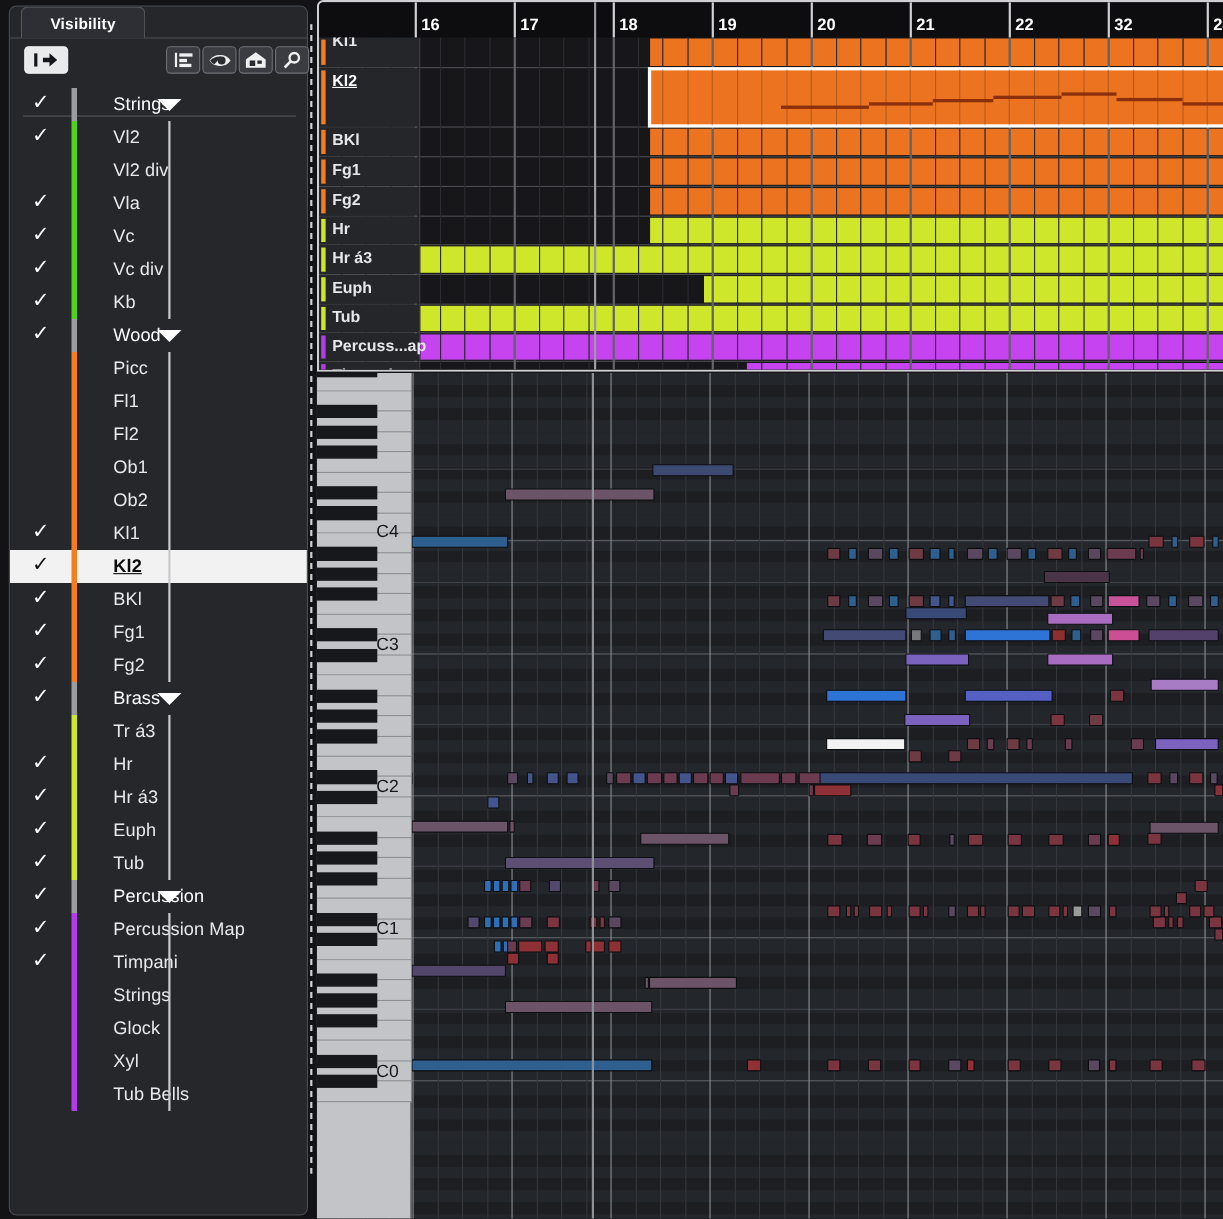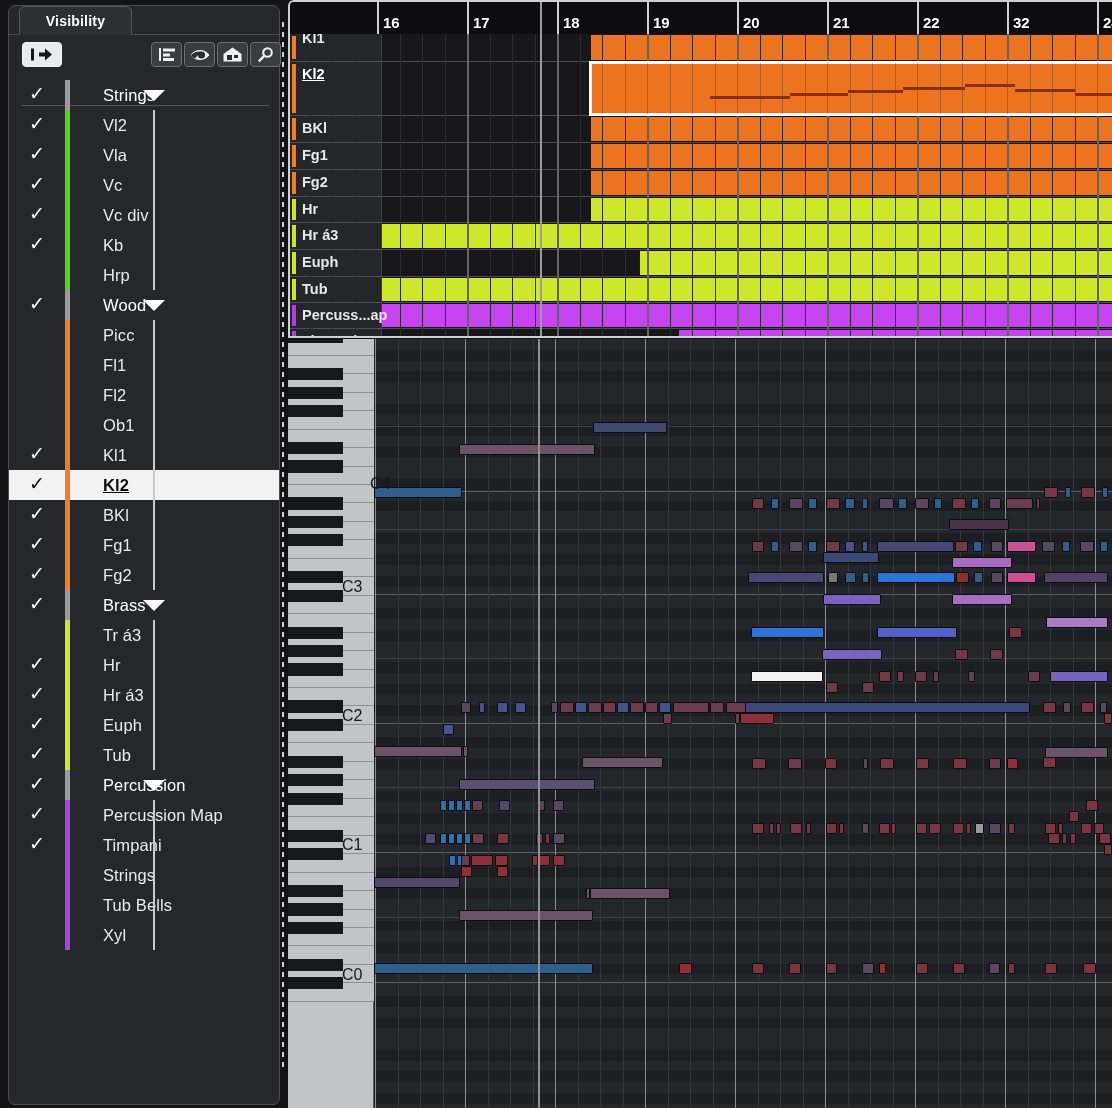--- a/index.html
+++ b/index.html
@@ -171,58 +171,58 @@
         </div>
         <div class="vrow">
           <div class="v-check">✓</div>
           <div class="v-colorbar" style="background: rgb(82, 211, 25);"></div>
           <div class="v-tree">
             <div class="v-vline"></div>
           </div>
           <div class="v-label">Vl2</div>
         </div>
         <div class="vrow">
-          <div class="v-check">✓</div>
-          <div class="v-colorbar" style="background: rgb(82, 211, 25);"></div>
-          <div class="v-tree">
-            <div class="v-vline"></div>
-          </div>
-          <div class="v-label">Vla</div>
-        </div>
-        <div class="vrow">
-          <div class="v-check">✓</div>
-          <div class="v-colorbar" style="background: rgb(82, 211, 25);"></div>
-          <div class="v-tree">
-            <div class="v-vline"></div>
-          </div>
-          <div class="v-label">Vc</div>
-        </div>
-        <div class="vrow">
-          <div class="v-check">✓</div>
-          <div class="v-colorbar" style="background: rgb(82, 211, 25);"></div>
-          <div class="v-tree">
-            <div class="v-vline"></div>
-          </div>
-          <div class="v-label">Vc div</div>
-        </div>
-        <div class="vrow">
-          <div class="v-check">✓</div>
-          <div class="v-colorbar" style="background: rgb(82, 211, 25);"></div>
-          <div class="v-tree">
-            <div class="v-vline"></div>
-          </div>
-          <div class="v-label">Kb</div>
-        </div>
-        <div class="vrow">
           <div class="v-check"></div>
           <div class="v-colorbar" style="background: rgb(82, 211, 25);"></div>
           <div class="v-tree">
             <div class="v-vline"></div>
           </div>
-          <div class="v-label">Hrp</div>
+          <div class="v-label">Vl2 div</div>
+        </div>
+        <div class="vrow">
+          <div class="v-check">✓</div>
+          <div class="v-colorbar" style="background: rgb(82, 211, 25);"></div>
+          <div class="v-tree">
+            <div class="v-vline"></div>
+          </div>
+          <div class="v-label">Vla</div>
+        </div>
+        <div class="vrow">
+          <div class="v-check">✓</div>
+          <div class="v-colorbar" style="background: rgb(82, 211, 25);"></div>
+          <div class="v-tree">
+            <div class="v-vline"></div>
+          </div>
+          <div class="v-label">Vc</div>
+        </div>
+        <div class="vrow">
+          <div class="v-check">✓</div>
+          <div class="v-colorbar" style="background: rgb(82, 211, 25);"></div>
+          <div class="v-tree">
+            <div class="v-vline"></div>
+          </div>
+          <div class="v-label">Vc div</div>
+        </div>
+        <div class="vrow">
+          <div class="v-check">✓</div>
+          <div class="v-colorbar" style="background: rgb(82, 211, 25);"></div>
+          <div class="v-tree">
+            <div class="v-vline"></div>
+          </div>
+          <div class="v-label">Kb</div>
         </div>
         <div class="vrow group">
           <div class="v-check">✓</div>
           <div class="v-colorbar" style="background: rgb(154, 156, 160);"></div>
           <div class="v-tree">
             <div class="v-caret"></div>
           </div>
           <div class="v-label">Wood</div>
         </div>
         <div class="vrow">
@@ -251,20 +251,28 @@
         </div>
         <div class="vrow">
           <div class="v-check"></div>
           <div class="v-colorbar" style="background: rgb(245, 124, 31);"></div>
           <div class="v-tree">
             <div class="v-vline"></div>
           </div>
           <div class="v-label">Ob1</div>
         </div>
         <div class="vrow">
+          <div class="v-check"></div>
+          <div class="v-colorbar" style="background: rgb(245, 124, 31);"></div>
+          <div class="v-tree">
+            <div class="v-vline"></div>
+          </div>
+          <div class="v-label">Ob2</div>
+        </div>
+        <div class="vrow">
           <div class="v-check">✓</div>
           <div class="v-colorbar" style="background: rgb(245, 124, 31);"></div>
           <div class="v-tree">
             <div class="v-vline"></div>
           </div>
           <div class="v-label">Kl1</div>
         </div>
         <div class="vrow selected">
           <div class="v-check">✓</div>
           <div class="v-colorbar" style="background: rgb(245, 124, 31);"></div>
@@ -376,29 +384,37 @@
             <div class="v-vline"></div>
           </div>
           <div class="v-label">Strings</div>
         </div>
         <div class="vrow">
           <div class="v-check"></div>
           <div class="v-colorbar" style="background: rgb(178, 60, 232);"></div>
           <div class="v-tree">
             <div class="v-vline"></div>
           </div>
-          <div class="v-label">Tub Bells</div>
+          <div class="v-label">Glock</div>
         </div>
         <div class="vrow">
           <div class="v-check"></div>
           <div class="v-colorbar" style="background: rgb(178, 60, 232);"></div>
           <div class="v-tree">
             <div class="v-vline"></div>
           </div>
           <div class="v-label">Xyl</div>
+        </div>
+        <div class="vrow">
+          <div class="v-check"></div>
+          <div class="v-colorbar" style="background: rgb(178, 60, 232);"></div>
+          <div class="v-tree">
+            <div class="v-vline"></div>
+          </div>
+          <div class="v-label">Tub Bells</div>
         </div>
       </div>
   </div>
 
   <div id="divider"></div>
 
   <div id="editor">
 
     <div id="arranger">
       <div id="arr-bg">
@@ -1253,21 +1269,21 @@
           <div class="wkey" style="top: 607.429px; height: 18.4571px;"></div>
           <div class="wkey" style="top: 588.971px; height: 18.4571px;"></div>
           <div class="wkey" style="top: 570.514px; height: 18.4571px;"></div>
           <div class="wkey" style="top: 552.057px; height: 18.4571px;"></div>
           <div class="wkey" style="top: 533.6px; height: 18.4571px;"></div>
           <div class="bkey" style="top: 638.252px; height: 12.1817px;"></div>
           <div class="bkey" style="top: 619.795px; height: 12.1817px;"></div>
           <div class="bkey" style="top: 582.881px; height: 12.1817px;"></div>
           <div class="bkey" style="top: 564.423px; height: 12.1817px;"></div>
           <div class="bkey" style="top: 545.966px; height: 12.1817px;"></div>
-          <div class="klabel" style="top: 136px; margin-left: 28px;">C4</div>
+          <div class="klabel" style="top: 136px;">C4</div>
           <div class="klabel" style="top: 239px;">C3</div>
           <div class="klabel" style="top: 368px;">C2</div>
           <div class="klabel" style="top: 497px;">C1</div>
           <div class="klabel" style="top: 627px;">C0</div>
         </div>
       <div id="playhead-pr" style="left: 250px;"></div>
     </div>
 
   </div>
 </div>

